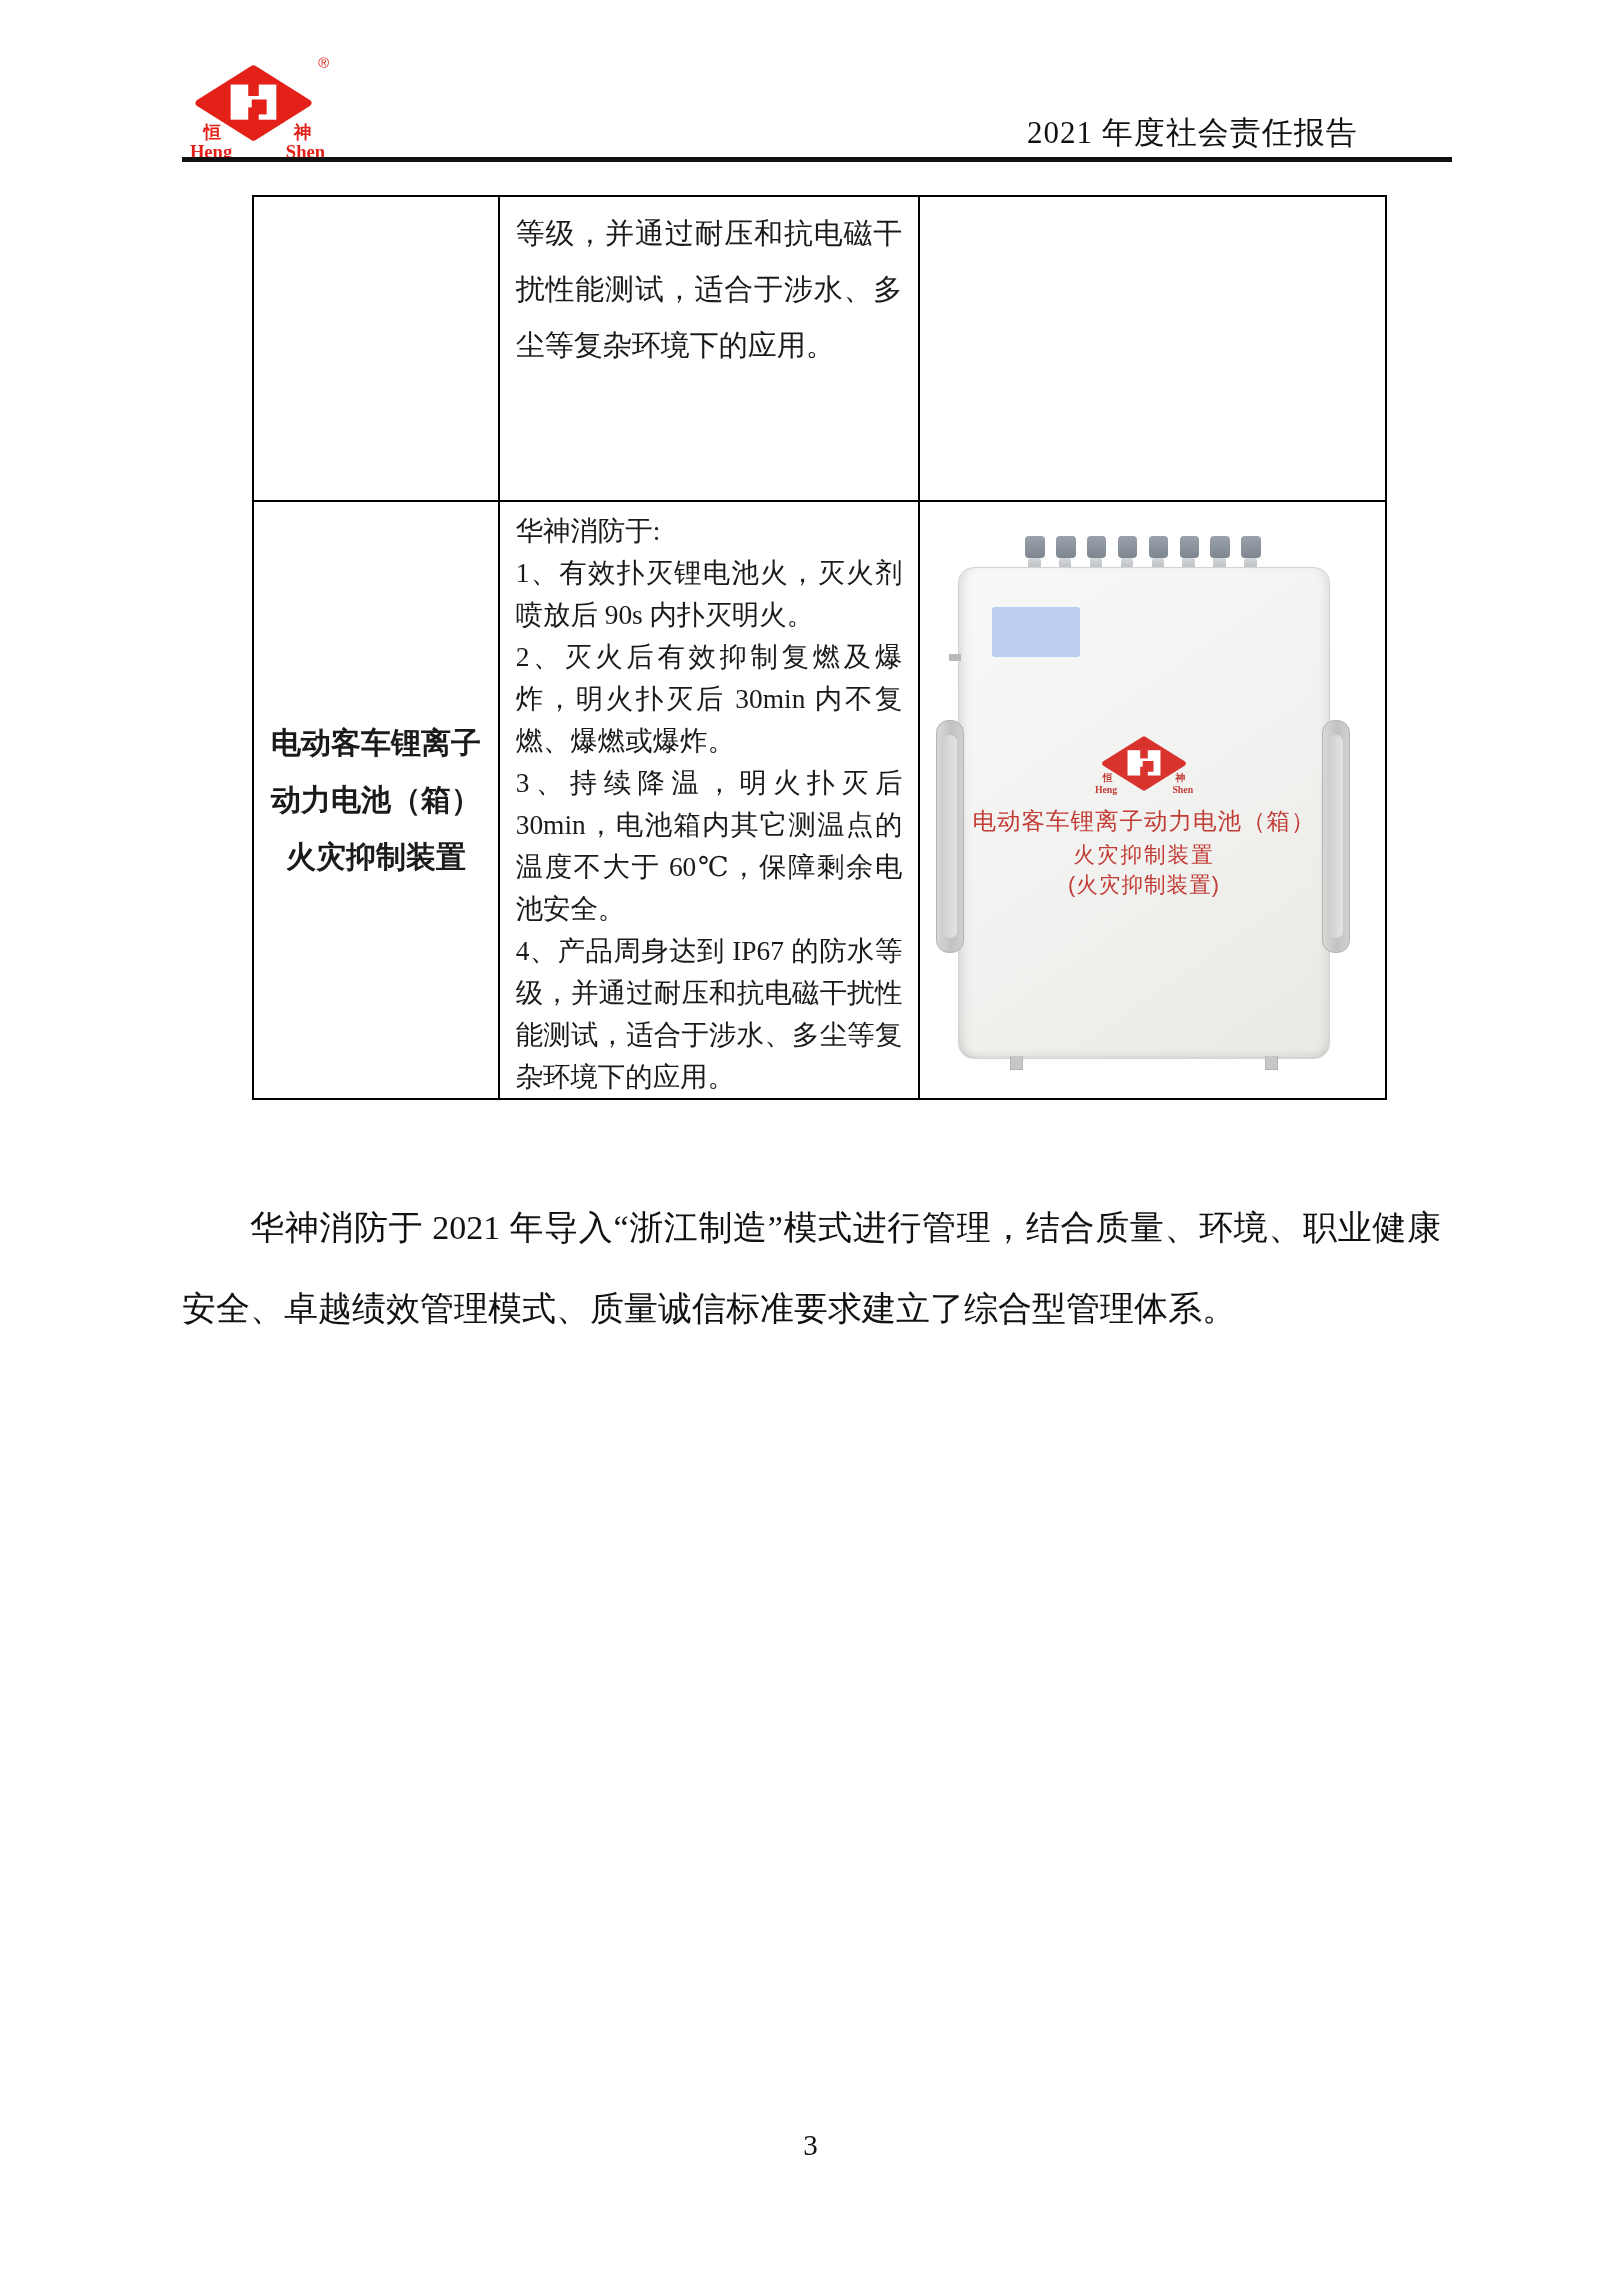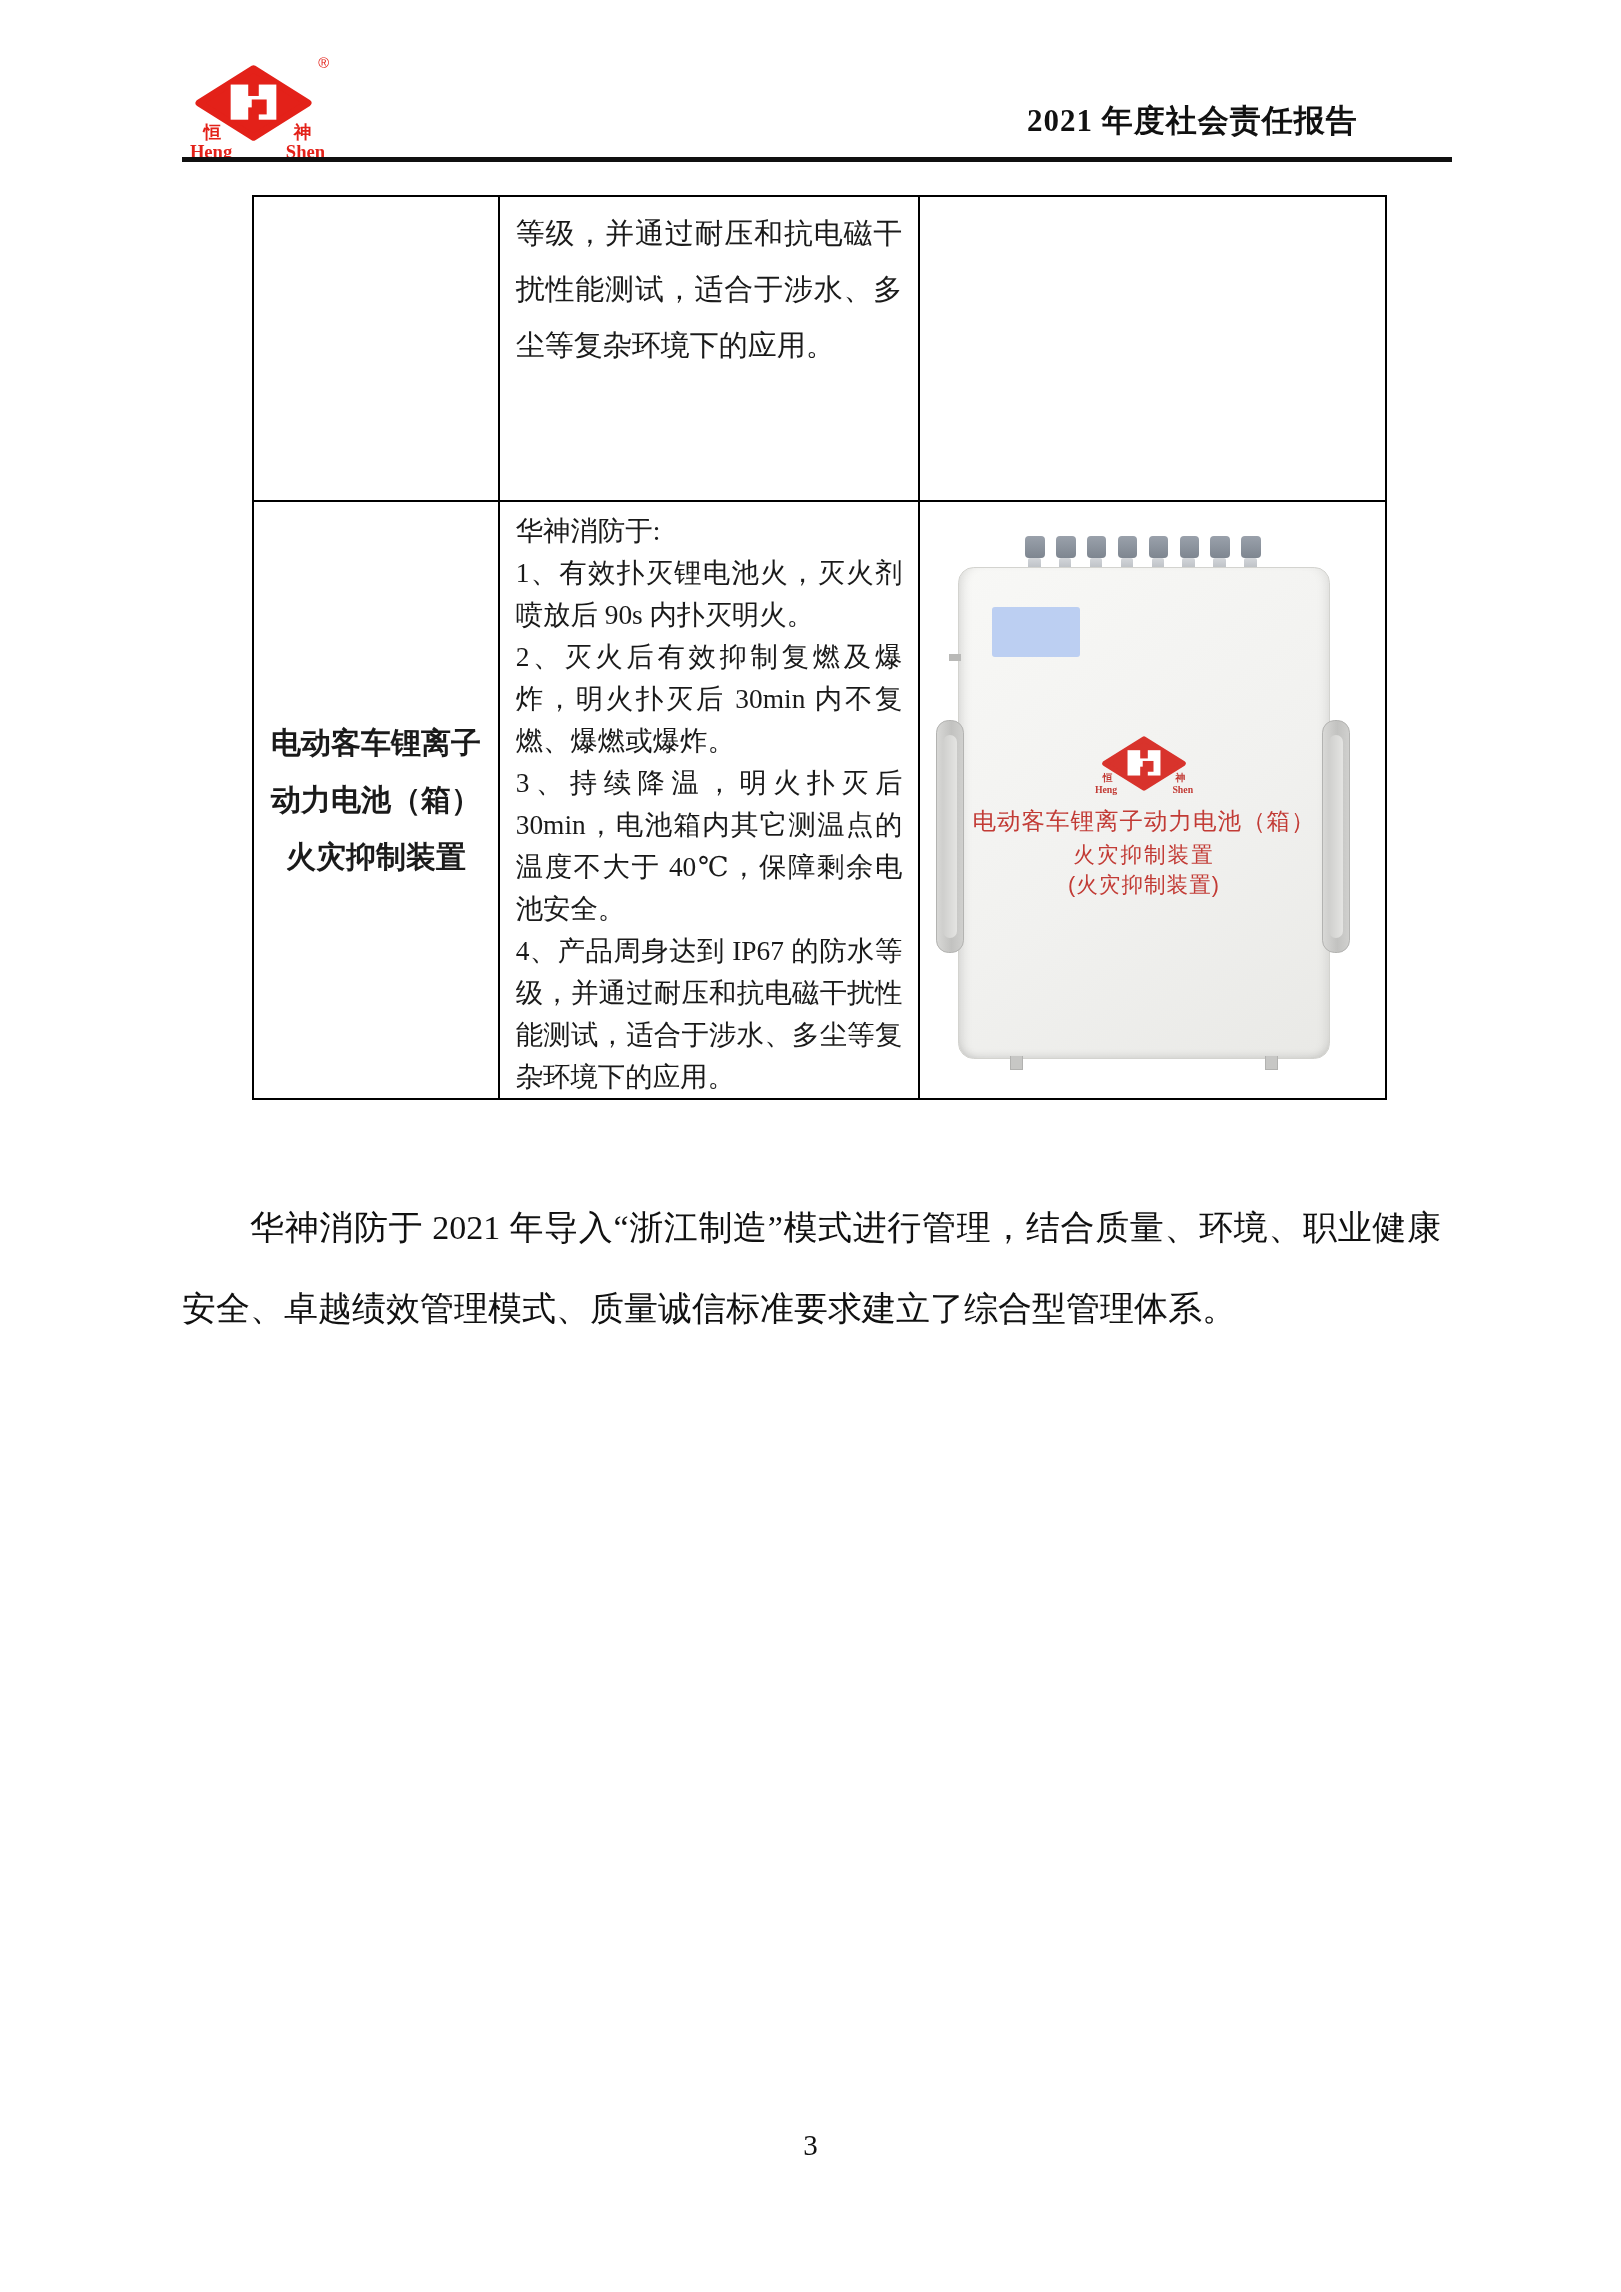--- a/index.html
+++ b/index.html
@@ -8,21 +8,21 @@
     font-family:"Liberation Serif","DejaVu Serif",serif;color:#1a1a1a;
   }
   
   .brand-logo{position:absolute;left:186px;top:49px;width:143px;height:116px;}
   .brand-logo svg{position:absolute;left:5.9px;top:13.7px;width:123px;height:80px;}
   .brand-reg{position:absolute;right:0px;top:5.9px;color:#e32119;font-size:14.7px;font-family:"Liberation Sans",sans-serif;}
   .brand-hanzi{position:absolute;left:0;right:0;top:71px;display:flex;justify-content:space-between;
     padding:0 17.6px;color:#e32119;font-size:17.6px;font-weight:bold;}
   .brand-latin{position:absolute;left:0;right:0;top:92px;display:flex;justify-content:space-between;
     padding:0 3.9px;color:#e32119;font-size:18.6px;font-weight:bold;}
-  .header-title{position:absolute;left:1027px;top:100px;font-size:31px;letter-spacing:1px;color:#111;font-weight:bold;}
+  .header-title{position:absolute;left:1027px;top:112px;font-size:31px;letter-spacing:1px;color:#111;}
   .header-rule{position:absolute;left:182px;top:157px;width:1270px;height:4.9px;background:#101010;}
   
   .doc-table{position:absolute;left:252px;top:195px;border-collapse:collapse;table-layout:fixed;}
   .doc-table td{border:2px solid #000;vertical-align:top;padding:16px;}
   td.name-cell{vertical-align:middle;text-align:center;
     font-family:"Liberation Sans","DejaVu Sans",sans-serif;font-weight:bold;font-size:30px;}
   .name-line{line-height:57px;}
   td.desc-cell{padding:7.8px 15.7px 0 15.7px;}
   .r1 td.desc-cell p{margin:0;font-size:29px;line-height:56px;text-align:justify;}
   .r2 td.desc-cell p{margin:0;font-size:27.4px;line-height:42px;text-align:justify;}
@@ -111,21 +111,21 @@
     <tr class="r2" style="height:595px">
       <td class="name-cell">
         <div class="name-line">电动客车锂离子</div>
         <div class="name-line">动力电池（箱）</div>
         <div class="name-line">火灾抑制装置</div>
       </td>
       <td class="desc-cell">
         <p>华神消防于:</p>
         <p>1、有效扑灭锂电池火，灭火剂喷放后 90s 内扑灭明火。</p>
         <p>2、灭火后有效抑制复燃及爆炸，明火扑灭后 30min 内不复燃、爆燃或爆炸。</p>
-        <p>3、持续降温，明火扑灭后 30min，电池箱内其它测温点的温度不大于 40℃，保障剩余电池安全。</p>
+        <p>3、持续降温，明火扑灭后 30min，电池箱内其它测温点的温度不大于 60℃，保障剩余电池安全。</p>
         <p>4、产品周身达到 IP67 的防水等级，并通过耐压和抗电磁干扰性能测试，适合于涉水、多尘等复杂环境下的应用。</p>
       </td>
       <td class="img-cell">
         <div class="device">
           <div class="connectors">
             <span class="connector"></span>
             <span class="connector"></span>
             <span class="connector"></span>
             <span class="connector"></span>
             <span class="connector"></span>

